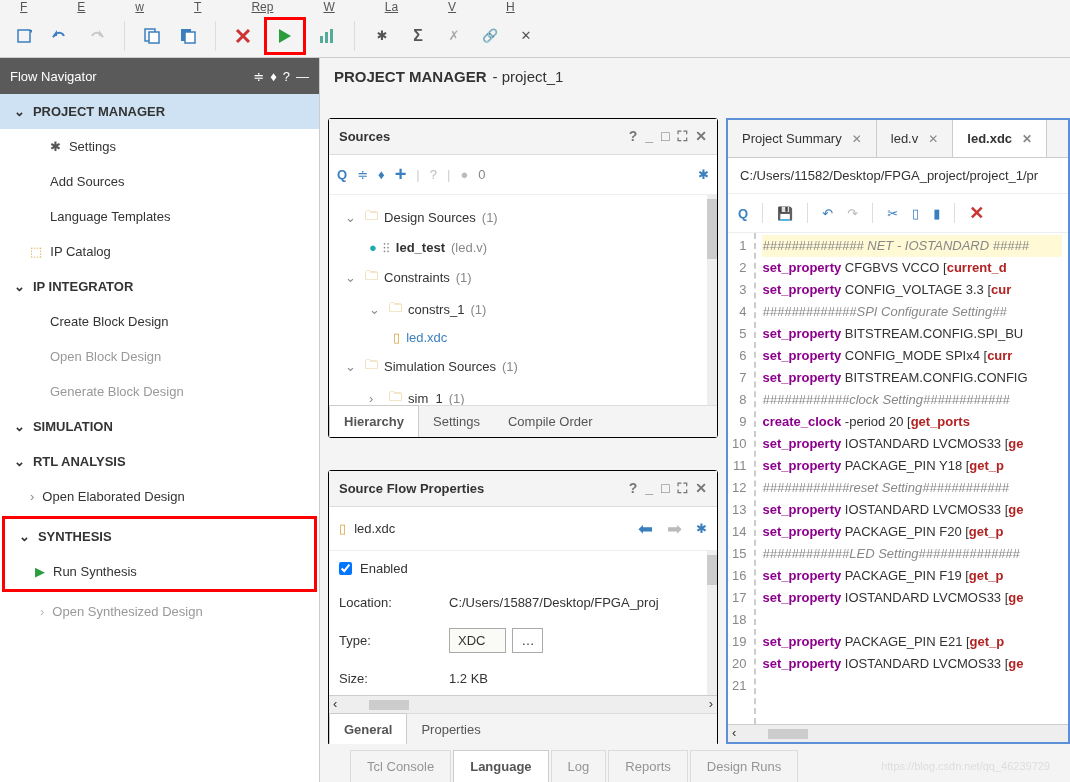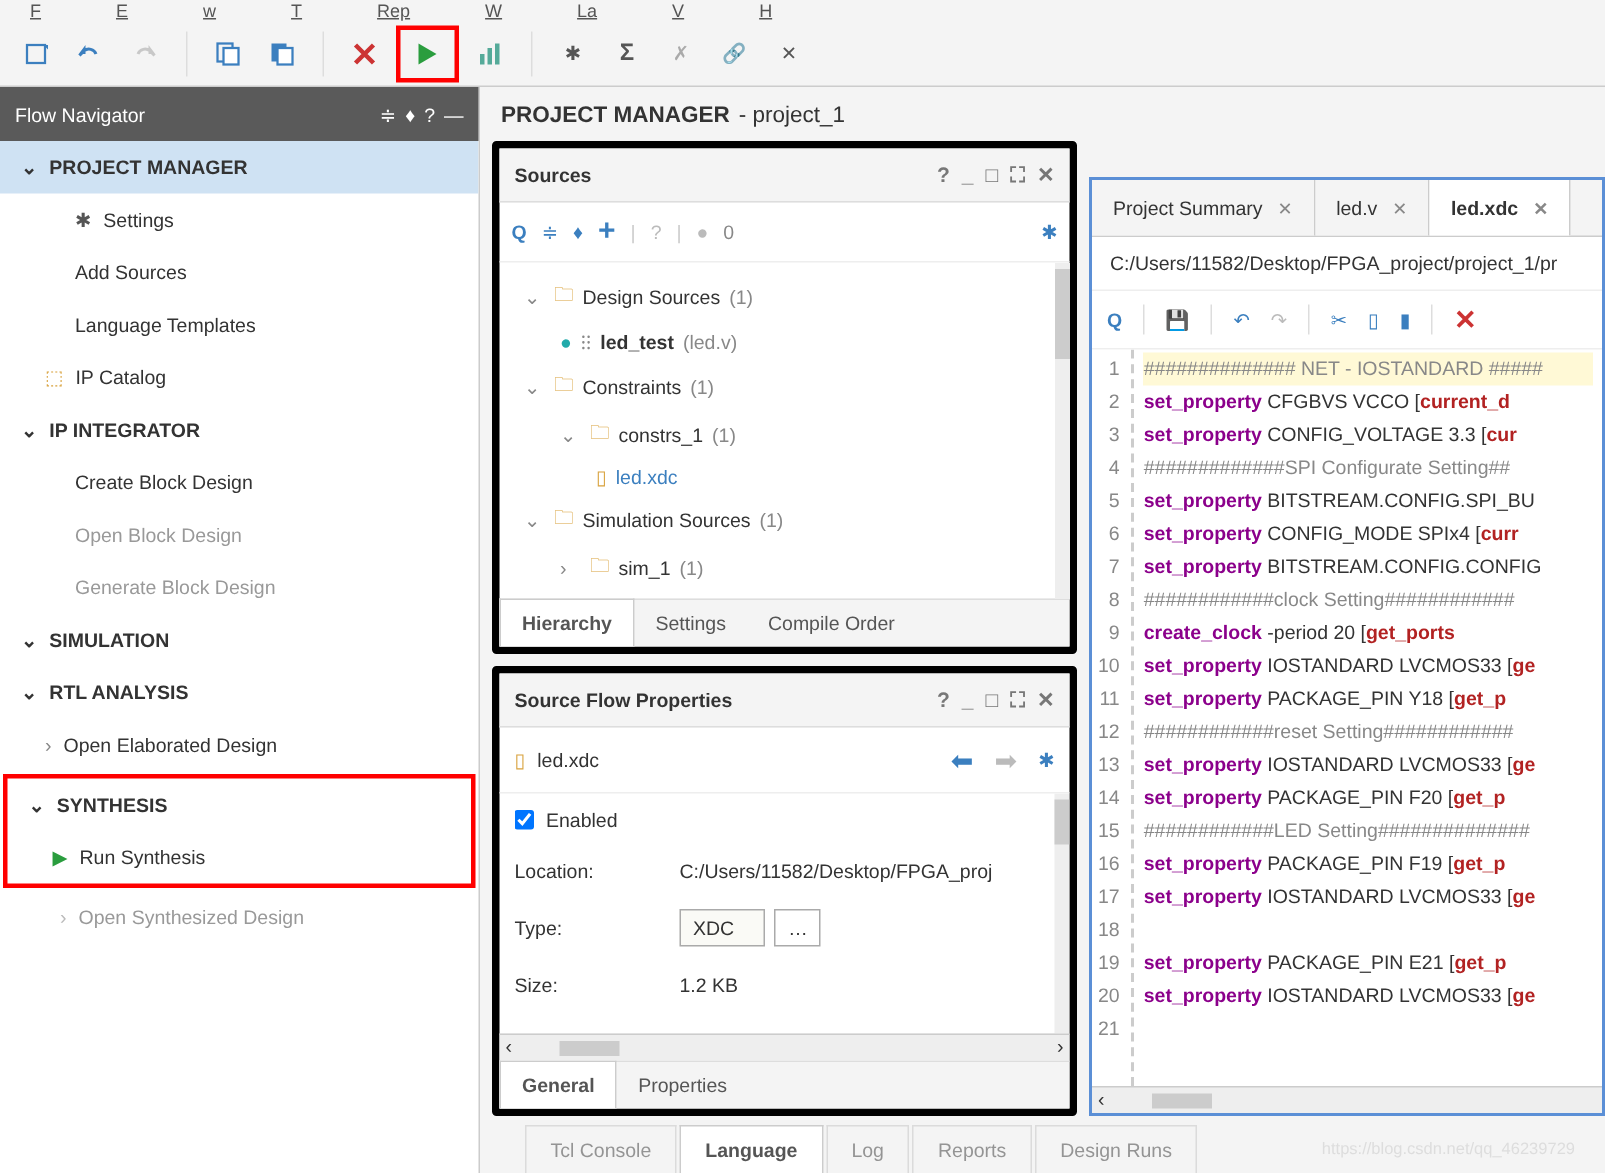--- a/index.html
+++ b/index.html
@@ -27,21 +27,21 @@
 .nav-item.disabled { color: #999; }
 .redbox { border: 3px solid red; margin: 2px; }
 
 .right { flex: 1; display: flex; flex-direction: column; background: #f4f4f4; }
 .pm-header { height: 36px; display: flex; align-items: center; padding: 0 14px; font-size: 15px; }
 .pm-header b { margin-right: 6px; }
 
 .workarea { flex: 1; display: flex; gap: 8px; padding: 0 0 0 8px; overflow: hidden; }
 
 .leftcol { width: 390px; display: flex; flex-direction: column; gap: 8px; }
-.panel { background: #fff; border: 5px solid #000000; border-radius: 3px; display: flex; flex-direction: column; }
+.panel { background: #fff; border: 1px solid #000000; border-radius: 3px; display: flex; flex-direction: column; margin-top: 24px; }
 .panel-title { height: 36px; display: flex; align-items: center; padding: 0 10px; font-weight: bold; background: #f4f4f4; border-bottom: 1px solid #ddd; justify-content: space-between; }
 .panel-icons { display: flex; gap: 8px; color: #777; font-size: 14px; }
 .panel-toolbar { height: 40px; display: flex; align-items: center; padding: 0 8px; gap: 10px; border-bottom: 1px solid #eee; justify-content:space-between; }
 .ptb-left{display:flex;gap:10px;align-items:center;}
 .tree { padding: 6px 4px; flex: 1; overflow-y: auto; position:relative;}
 .tree-scroll{position:absolute;right:0;top:0;bottom:0;width:10px;background:#eee;}
 .tree-scroll-thumb{background:#ccc;width:10px;height:60px;margin-top:4px;}
 .tree-row { display: flex; align-items: center; padding: 5px 4px; gap: 6px; cursor: pointer; }
 .tree-row .caret { width: 14px; color: #888; }
 .tree-row.l1 { padding-left: 12px; }
@@ -69,21 +69,21 @@
 .ed-toolbar { display: flex; gap: 14px; padding: 8px 10px; border-bottom: 1px solid #eee; align-items:center;}
 .ed-toolbar .sep{width:1px;height:20px;background:#ddd;}
 .code { flex: 1; display: flex; font-family: Consolas, monospace; font-size: 13px; overflow: hidden; }
 .gutter { background: #fff; color: #888; text-align: right; padding: 2px 8px 2px 4px; border-right: 2px dashed #ccc; }
 .gutter div { height: 22px; line-height: 22px; }
 .codelines { flex: 1; padding: 2px 6px; white-space: pre; overflow:hidden;}
 .codelines div { height: 22px; line-height: 22px; }
 .hl-yellow { background: #fff9d6; }
 .kw1 { color: #8b008b; font-weight: bold; }
 .kw2 { color: #b22222; font-weight: bold; }
-.cm { color: #888; }
+.cm { color: #888; font-style: italic; }
 .scroll-h{height:18px;background:#eee;border-top:1px solid #ccc;position:relative;}
 .scroll-h-thumb{position:absolute;left:40px;width:40px;height:10px;top:4px;background:#ccc;}
 .scroll-h::before{content:'‹';position:absolute;left:4px;top:0;}
 .btabs{display:flex;gap:2px;padding:6px 0 0 30px;}
 .btab{padding:8px 16px;border:1px solid #ccc;border-bottom:none;background:#f4f4f4;color:#555;}
 .btab.active{background:#fff;font-weight:bold;}
 svg{display:block;}
 .watermark{position:absolute;right:20px;bottom:10px;color:#ddd;font-size:11px;}
 </style>
 </head>
@@ -347,21 +347,21 @@
           <div style="flex:1;overflow:hidden;position:relative">
             <div class="tree-scroll">
                 <div class="tree-scroll-thumb" style="height:30px"></div>
               </div>
             <div class="checkbox-row">
               <input type="checkbox" checked="" style="">
                 <span>Enabled</span>
             </div>
             <div class="props-row">
                 <span class="props-label">Location:</span>
-                <span>C:/Users/11582/Desktop/FPGA_proj</span>
+                <span>C:/Users/15887/Desktop/FPGA_proj</span>
               </div>
             <div class="props-row">
                 <span class="props-label">Type:</span>
                 <span class="xdc-box">XDC</span>
                 <span class="dots">…</span>
               </div>
             <div class="props-row">
                 <span class="props-label">Size:</span>
                 <span>1.2 KB</span>
               </div>

